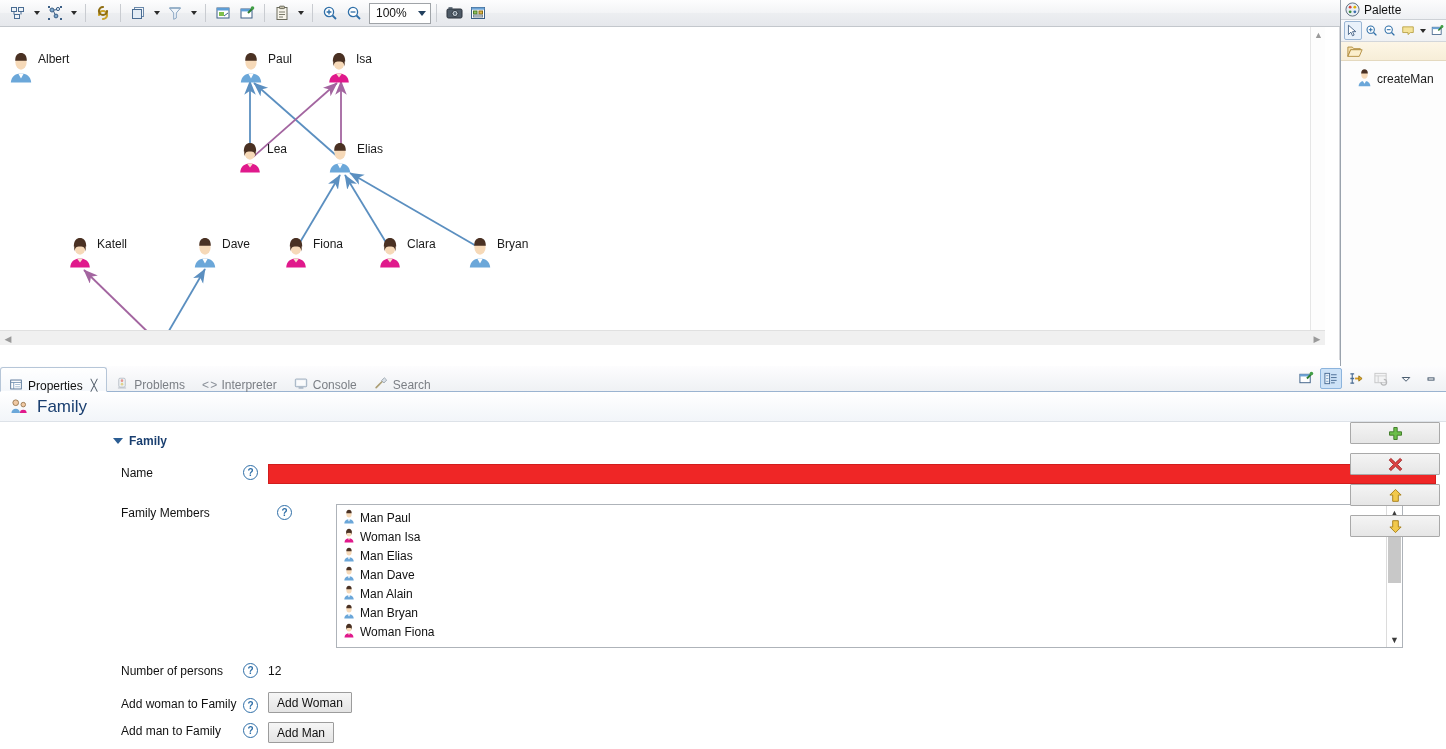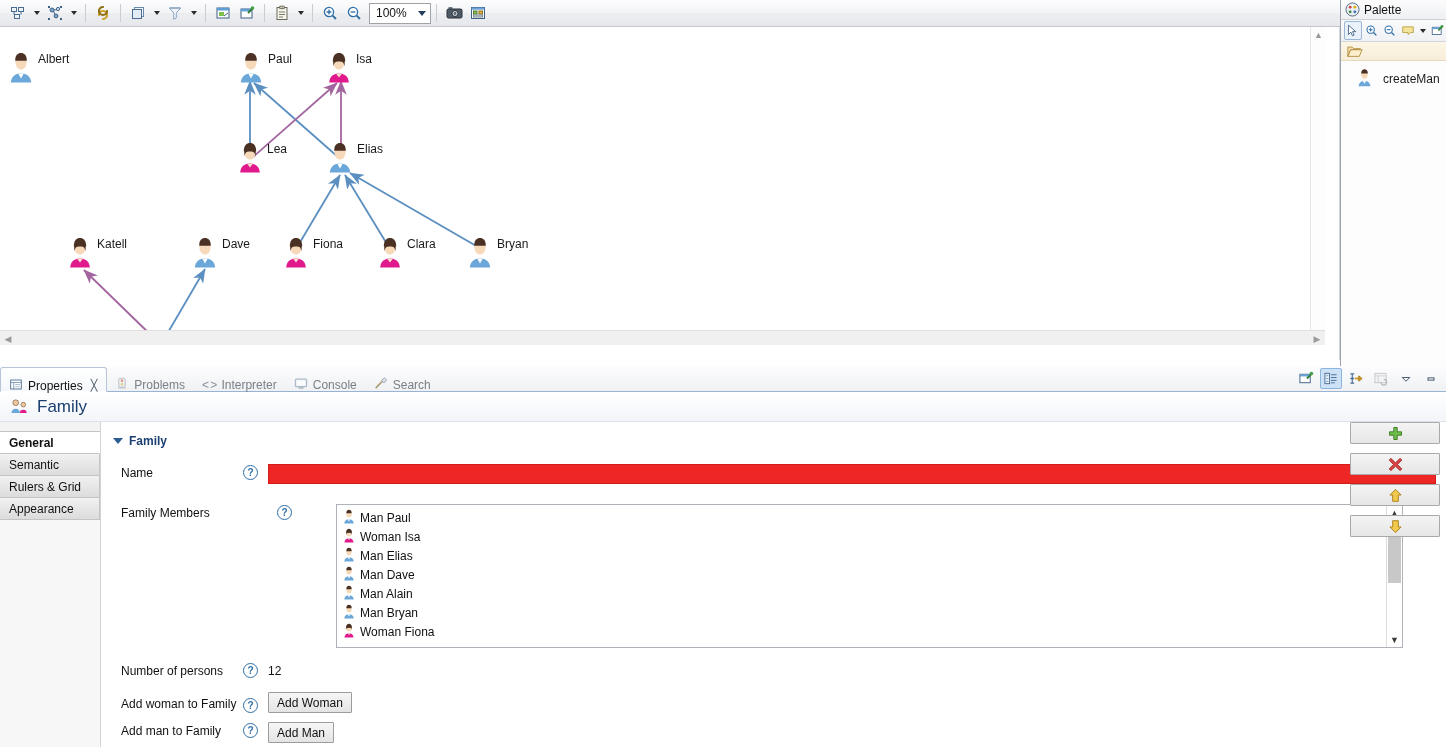--- a/index.html
+++ b/index.html
@@ -97,21 +97,21 @@
     background: linear-gradient(to bottom, #fbfbfc, #eff1f4);
     border-bottom: 1px solid #d3d6da;
   }
   .pal-tools .pt { width: 18px; height: 19px; display: flex; align-items: center; justify-content: center; }
   .pal-drawer {
     height: 19px; display: flex; align-items: center; padding-left: 6px;
     background: linear-gradient(to bottom, #fdf6e6, #f7eed8);
     border-bottom: 1px solid #e4d9bf;
   }
   .pal-entry {
-    display: flex; align-items: center; gap: 11px; padding: 7px 0 0 16px; font-size: 12px;
+    display: flex; align-items: center; gap: 5px; padding: 7px 0 0 16px; font-size: 12px;
   }
 
   
   .props {
     position: absolute; left: 0; top: 366px; width: 1446px; height: 383px;
     background: #ffffff;
   }
   .tabbar {
     position: relative; height: 26px;
     background: linear-gradient(to bottom, #fdfdfe, #eff1f4);
@@ -643,37 +643,20 @@
       <svg width="19" height="17" viewBox="0 0 20 18">
         <circle cx="6" cy="5" r="3" fill="#f0c9a4" stroke="#9b7b55"></circle>
         <path d="M1.5 16 a4.5 4.5 0 0 1 9 0 z" fill="#6ba7d9"></path>
         <circle cx="14" cy="7" r="2.4" fill="#f0c9a4" stroke="#9b7b55"></circle>
         <path d="M10.4 16 a3.6 3.6 0 0 1 7.2 0 z" fill="#e0198c"></path>
       </svg>
       <span class="ttl">Family</span>
     </div>
 
     <div class="prop-body">
-      <div class="side-tabs">
-        <div class="side-top-gap"></div>
-        <div id="side-tabs-list">
-            <div class="side-tab active">
-              <span>General</span>
-            </div>
-            <div class="side-tab">
-              <span>Semantic</span>
-            </div>
-            <div class="side-tab">
-              <span>Rulers &amp; Grid</span>
-            </div>
-            <div class="side-tab">
-              <span>Appearance</span>
-            </div>
-          </div>
-      </div>
 
       <div class="form-area">
         <div class="section-head">
           <span class="tri"></span>
           <span>Family</span>
         </div>
 
         <div class="row" style="margin-top:16px;padding-right:0;">
           <span class="rlabel">Name</span>
           <span class="help">?</span>

